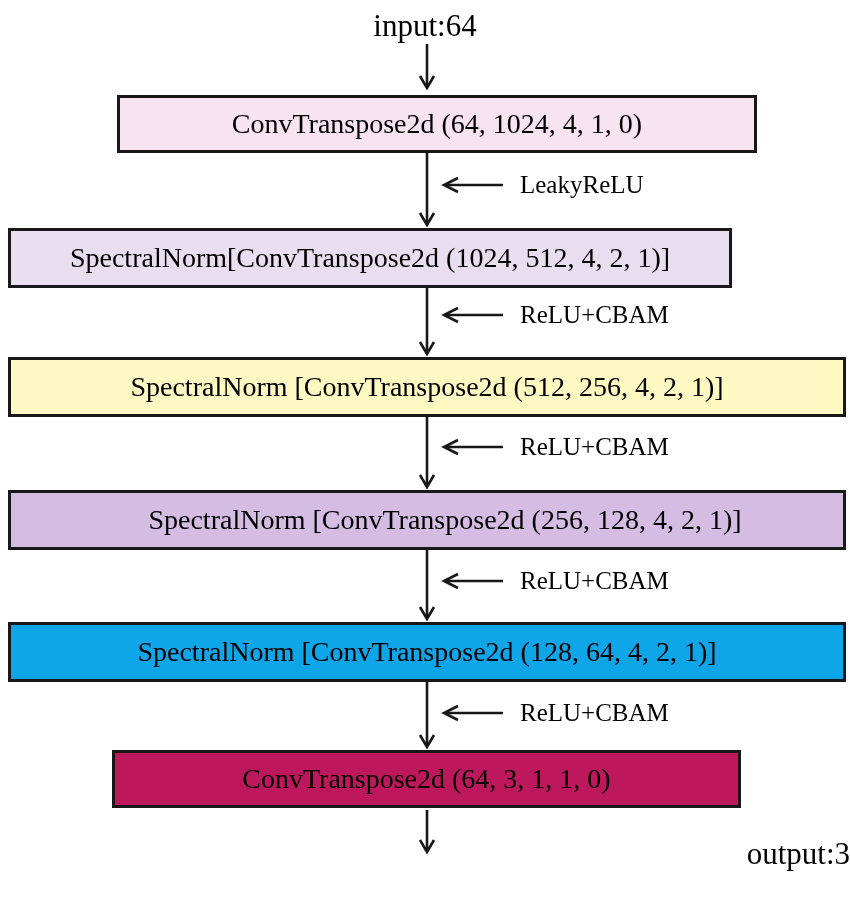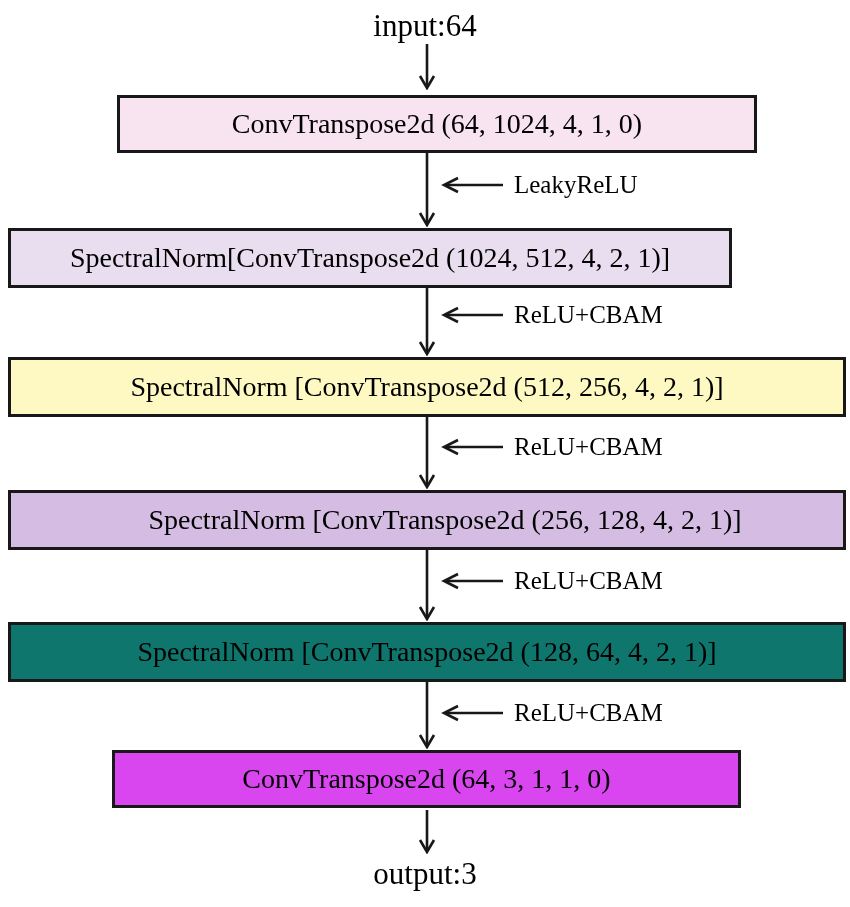--- a/index.html
+++ b/index.html
@@ -14,21 +14,21 @@
   }
   .io-label {
     position: absolute;
     left: 0;
     width: 100%;
     text-align: center;
     font-size: 31px;
     line-height: 36px;
   }
   .input-label  { top: 8px; }
-  .output-label { top: 856px; }
+  .output-label { top: 836px; text-align: right; }
   .layer {
     position: absolute;
     box-sizing: border-box;
     border: 3px solid #181818;
     display: flex;
     align-items: center;
     justify-content: center;
     font-size: 28px;
     white-space: nowrap;
   }
@@ -45,21 +45,21 @@
   .va-3 { top: 417px; }
   .va-4 { top: 550px; }
   .va-5 { top: 682px; }
   .va-6 { top: 810px; }
   .act-row {
     position: absolute;
     left: 441px;
     height: 30px;
     display: flex;
     align-items: center;
-    gap: 9px;
+    gap: 15px;
     font-size: 25px;
     white-space: nowrap;
   }
   .act-0 { top: 170px; }
   .act-1 { top: 300px; }
   .act-2 { top: 432px; }
   .act-3 { top: 566px; }
   .act-4 { top: 698px; }
   svg { display: block; }
 </style>
@@ -110,22 +110,22 @@
     <svg width="22" height="44" viewBox="0 0 22 44">
       <path d="M11 0 L11 40" stroke="#181818" stroke-width="2.6" fill="none"></path>
       <path d="M4 30 L11 42 L18 30" stroke="#181818" stroke-width="2.6" fill="none"></path>
     </svg>
   </div>
 
   <div class="layer layer-1" style="background:#f8e4f1">ConvTranspose2d (64, 1024, 4, 1, 0)</div>
   <div class="layer layer-2" style="background:#e9ddf0">SpectralNorm[ConvTranspose2d (1024, 512, 4, 2, 1)]</div>
   <div class="layer layer-3" style="background:#fef9c3">SpectralNorm [ConvTranspose2d (512, 256, 4, 2, 1)]</div>
   <div class="layer layer-4" style="background:#d4bce2">SpectralNorm [ConvTranspose2d (256, 128, 4, 2, 1)]</div>
-  <div class="layer layer-5" style="background:#0f766e">SpectralNorm [ConvTranspose2d (128, 64, 4, 2, 1)]</div>
-  <div class="layer layer-6" style="background:#d946ef">ConvTranspose2d (64, 3, 1, 1, 0)</div>
+  <div class="layer layer-5" style="background:#0ea5e9">SpectralNorm [ConvTranspose2d (128, 64, 4, 2, 1)]</div>
+  <div class="layer layer-6" style="background:#be185d">ConvTranspose2d (64, 3, 1, 1, 0)</div>
 
   <div class="act-row act-0">
     <svg width="64" height="20" viewBox="0 0 64 20">
       <path d="M62 10 L5 10" stroke="#181818" stroke-width="2.6" fill="none"></path>
       <path d="M17 3 L3 10 L17 17" stroke="#181818" stroke-width="2.6" fill="none"></path>
     </svg>
     <span>LeakyReLU</span>
   </div>
   <div class="act-row act-1">
     <svg width="64" height="20" viewBox="0 0 64 20">

